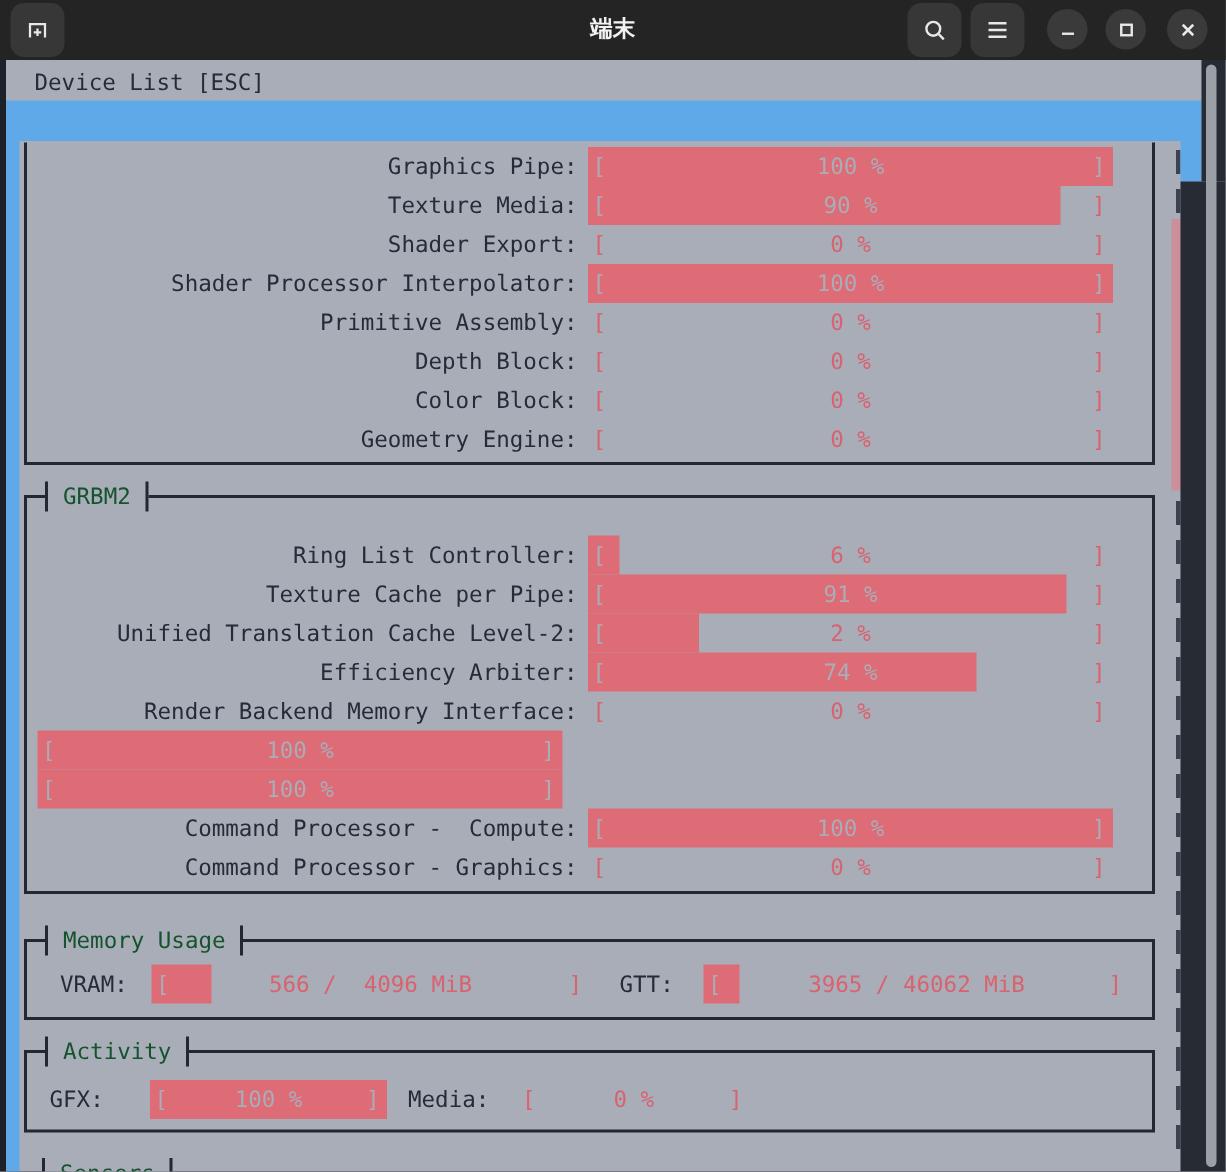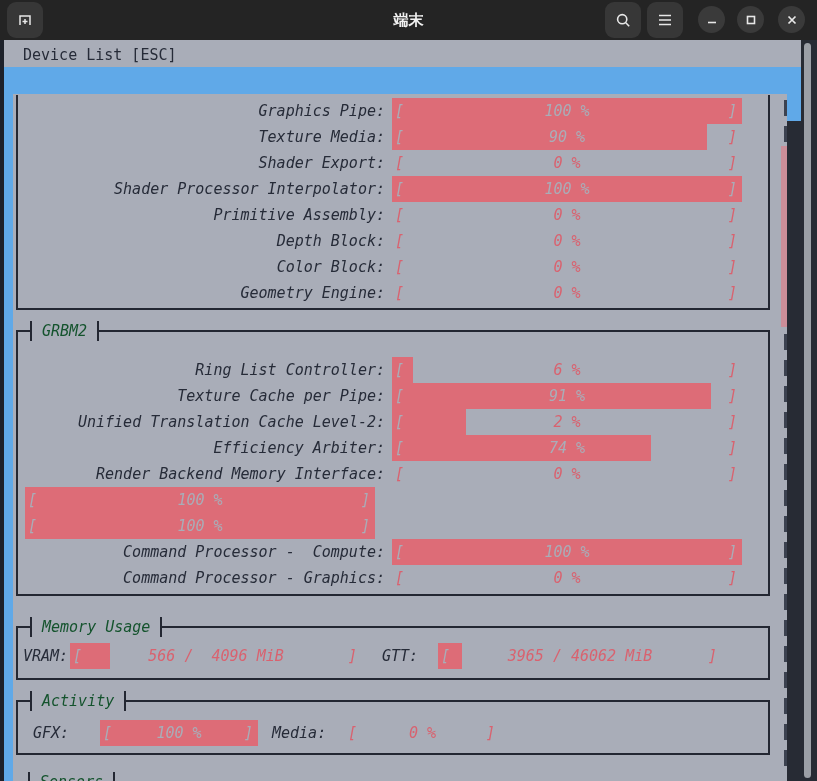--- a/index.html
+++ b/index.html
@@ -42,21 +42,21 @@
   .blue-strip { position:absolute; left:4px; top:54px; width:9px; height:687px; background:#60a9e8; }
 
   
   .tui-track { position:absolute; left:784px; top:60px; width:3px; height:676px;
                background:repeating-linear-gradient(to bottom,#3c4250 0 16px,transparent 16px 26px); }
   .tui-blue { position:absolute; left:787px; top:53px; width:14px; height:28px; background:#60a9e8; }
   .tui-thumb { position:absolute; left:781px; top:106px; width:11px; height:181px; background:#cc8e99; }
 
   
   #panels { position:absolute; left:16px; top:0; width:754px; height:741px; }
-  .panel { position:absolute; left:0; width:754px; border:2px solid #232732; background:transparent;font-style:italic; }
+  .panel { position:absolute; left:0; width:754px; border:2px solid #232732; background:transparent; }
   .panel-grbm    { top:55px;  height:215px; border-top:none; padding-top:3px; }
   .panel-grbm2   { top:290px; height:266px; padding-top:25px; }
   .panel-memory  { top:586px; height:54px;  padding-top:15px; }
   .panel-activity{ top:660px; height:55px;  padding-top:18px; }
   .panel-sensors { top:732px; height:40px;  border:none; }
   .ptitle { position:absolute; top:-11px; left:12px; height:20px; line-height:20px;
             padding:0 10px; background:#a9adb8; border-left:2px solid #232732;
             border-right:2px solid #232732; color:#14532d; white-space:pre; }
   .panel-sensors .ptitle { top:0; }
 
@@ -68,21 +68,21 @@
   .gfill { position:absolute; left:0; top:0; bottom:0; background:#dd6c77; }
   .gbr { position:absolute; top:0; height:26px; line-height:26px; color:#d9626f; }
   .gbr.lit { color:#a9adb8; }
   .gbl2 { left:3px; } .gbr2 { right:5px; }
   .gtext { position:absolute; left:0; right:0; top:0; height:26px; line-height:26px;
            text-align:center; white-space:pre; color:#d9626f; }
   .gtext.lit { color:#a9adb8; }
 
   .std  .glabel { width:367px; text-align:right; }
   .std  .gauge  { width:350px; margin-left:7px; }
-  .vram .glabel { width:52px; padding-left:5px; }
+  .vram .glabel { width:83px; padding-left:22px; }
   .vram .gauge  { width:292px; }
   .gtt  .glabel { width:56px; margin-left:20px; }
   .gtt  .gauge  { width:284px; }
   .gfx  .glabel { width:67px; padding-left:15px; }
   .gfx  .gauge  { width:158px; margin-left:15px; }
   .media .glabel{ width:62px; margin-left:14px; }
   .media .gauge { width:155px; margin-left:11px; }
 </style>
 </head>
 <body>

